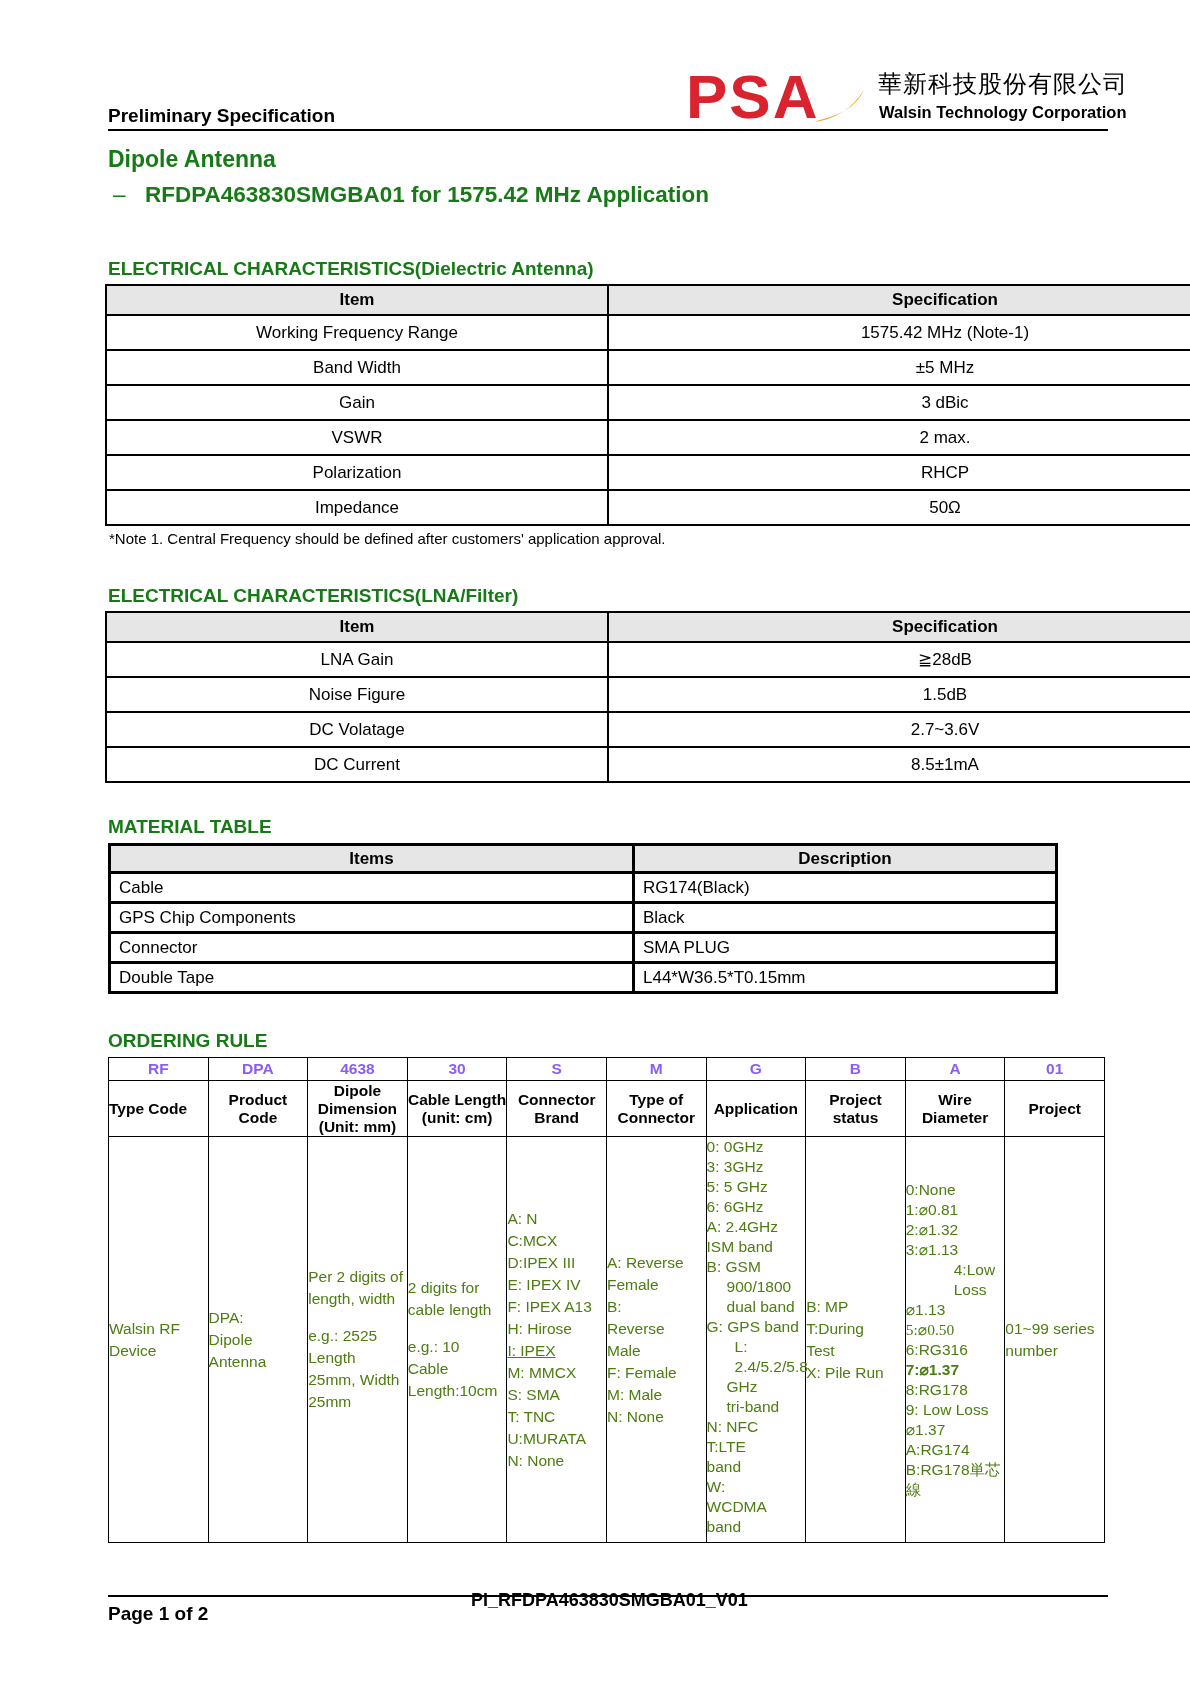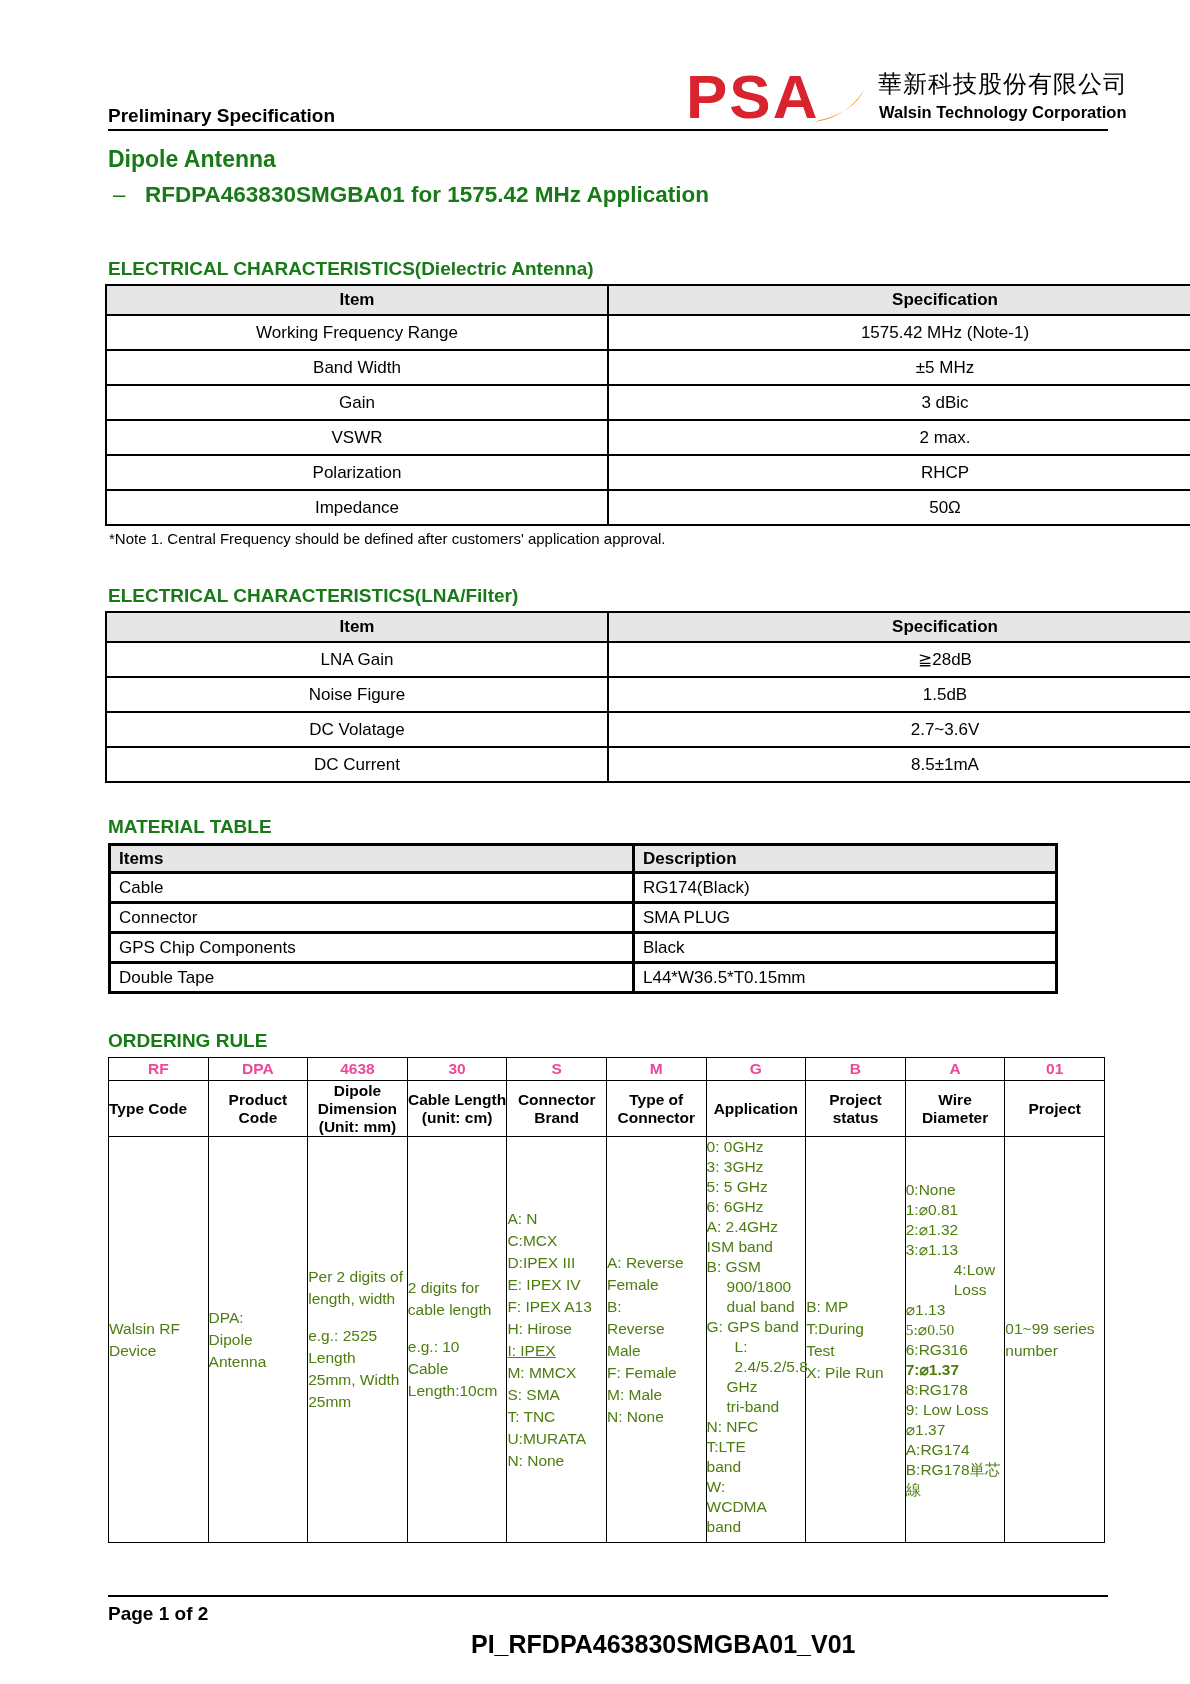--- a/index.html
+++ b/index.html
@@ -22,34 +22,34 @@
   table.spec td, table.spec th { border:2px solid #000; text-align:center; padding:0; }
   table.spec th { background:#e6e6e6; font-weight:bold; }
   table.spec th.l, table.spec td.l { width:500px; }
   #t1 th { height:28px; }
   #t1 td { height:33px; }
   #t2 th { height:28px; }
   #t2 td { height:33px; }
   #note1 { left:109px; top:530px; font-size:15px; }
   table.mat { position:absolute; left:108px; top:843px; width:950px; font-size:17px; }
   table.mat td, table.mat th { border:3px solid #000; padding:0 8px; text-align:left; }
-  table.mat th { background:#e6e6e6; height:25px; }
+  table.mat th { background:#e6e6e6; text-align:center; height:25px; }
   table.mat td { height:27px; }
   table.mat .l { width:505px; }
   
   table.ord { position:absolute; left:108px; top:1057px; width:997px; table-layout:fixed; font-size:15.5px; }
   table.ord td { border:1px solid #000; padding:0; vertical-align:middle; }
-  table.ord tr.code td { color:#ec4899; font-weight:bold; text-align:center; height:22px; }
+  table.ord tr.code td { color:#8b5cf6; font-weight:bold; text-align:center; height:22px; }
   table.ord tr.hdr td { font-weight:bold; text-align:center; height:55px; line-height:18px; }
   table.ord tr.body td { height:405px; line-height:22px; font-size:15.5px; color:#4d7c0f; }
   .line { display:block; }
   .indent { padding-left:20px; }
   #foot-rule { left:108px; top:1595px; width:1000px; height:2px; background:#000; }
   #page-num { left:108px; top:1603px; font-size:19px; font-weight:bold; }
-  #doc-id { left:471px; top:1630px; font-size:25px; font-weight:bold; }
+  #doc-id { left:471px; top:1590px; font-size:18px; font-weight:bold; }
 </style>
 </head>
 <body>
 
 <div class="abs" id="pre-spec">Preliminary Specification</div>
 <svg class="abs" id="logo" viewBox="0 0 182 58">
   <text x="0" y="50" font-family="Liberation Sans, sans-serif" font-weight="bold" font-size="62" fill="#d9232e" letter-spacing="2">PSA</text>
   <path d="M128 54 Q160 50 178 22 Q168 44 134 52 Z" fill="#f39c1f"></path>
 </svg>
 <div class="abs" id="cn-name">華新科技股份有限公司</div>
@@ -125,26 +125,26 @@
   <tbody>
       <tr>
     <th class="l">Items</th>
     <th>Description</th>
   </tr>
   <tr>
         <td class="l">Cable</td>
         <td>RG174(Black)</td>
       </tr>
   <tr>
+        <td class="l">GPS Chip Components</td>
+        <td>Black</td>
+      </tr>
+  <tr>
         <td class="l">Connector</td>
         <td>SMA PLUG</td>
-      </tr>
-  <tr>
-        <td class="l">GPS Chip Components</td>
-        <td>Black</td>
       </tr>
   <tr>
         <td class="l">Double Tape</td>
         <td>L44*W36.5*T0.15mm</td>
       </tr>
 </tbody>
   </table>
 
 <div class="abs section green" style="left:108px;top:1030px;">ORDERING RULE</div>
 <table class="ord">

